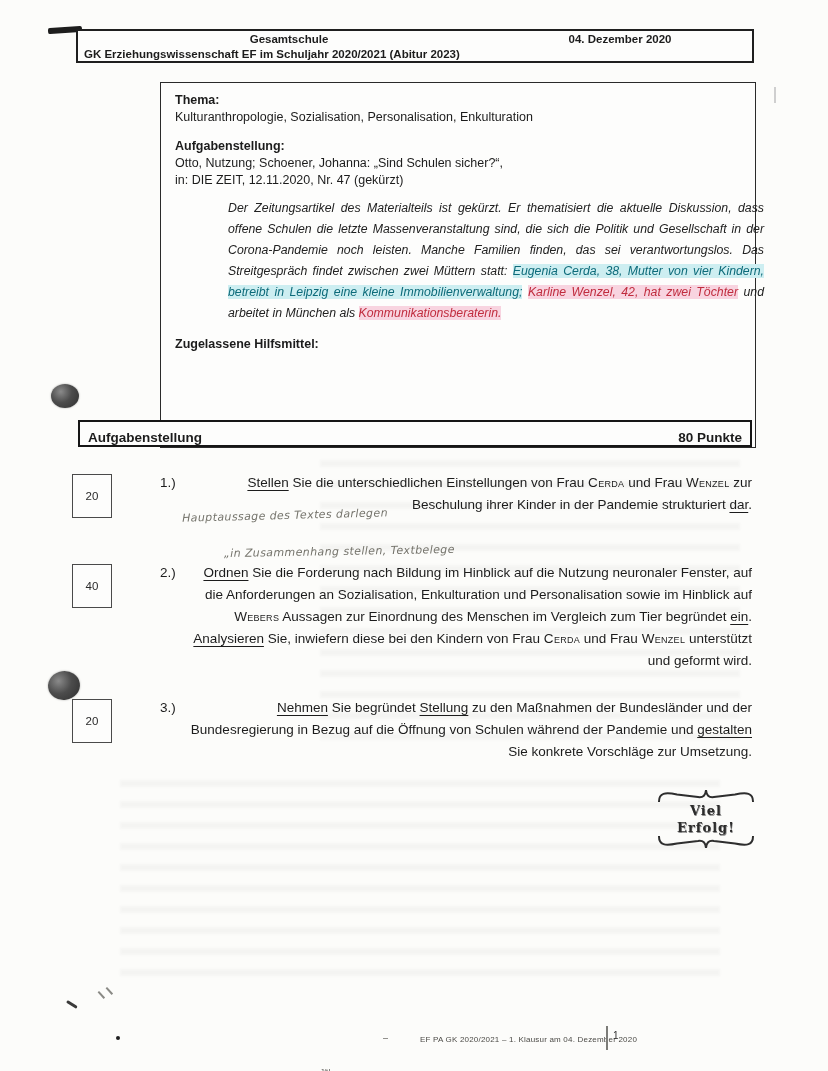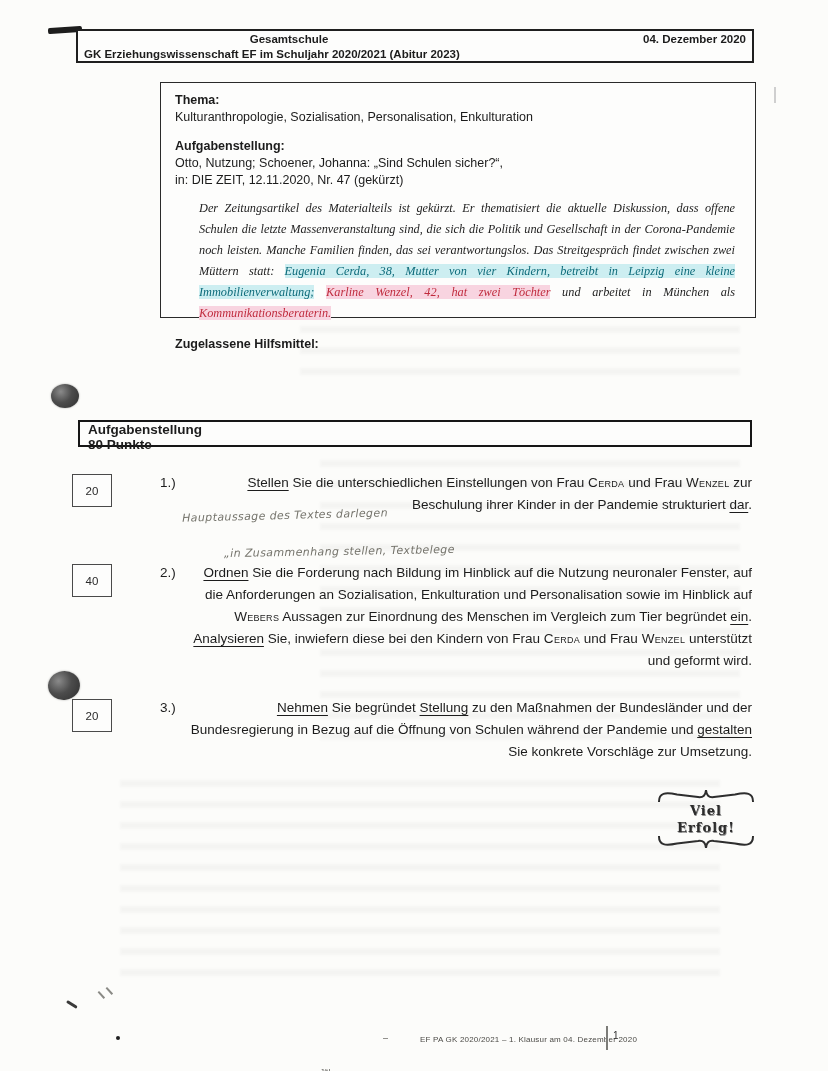--- a/index.html
+++ b/index.html
@@ -29,58 +29,58 @@
 
   
   .header-box{
     position:absolute;left:76px;top:29px;width:678px;height:34px;
     border:2px solid #1f1f1f;background:#fdfdfc;
     display:flex;align-items:flex-start;box-sizing:border-box;padding:1px 6px;
   }
   .header-left{width:410px;display:flex;flex-direction:column;justify-content:center;}
   .header-school{font-weight:bold;font-size:11.5px;text-align:center;line-height:15px;}
   .header-course{font-weight:bold;font-size:11.5px;white-space:nowrap;line-height:15px;}
-  .header-right{flex:1;display:flex;flex-direction:column;justify-content:center;text-align:right;}
+  .header-right{flex:1;display:flex;flex-direction:row;justify-content:center;text-align:right;}
   .header-date{font-weight:bold;font-size:11.5px;line-height:15px;}
   .header-exam{font-weight:bold;font-size:11.5px;line-height:15px;}
 
   
   .info-box{
-    position:absolute;left:160px;top:82px;width:596px;height:236px;
+    position:absolute;left:160px;top:82px;width:596px;height:366px;
     border:1.5px solid #2a2a2a;box-sizing:border-box;
     padding:9px 14px;font-size:12.5px;line-height:17px;background:#fdfdfc;
   }
   .lbl{font-weight:bold;}
   .gap-s{height:12px;}
   .gap-xs{height:9px;}
   .material-note{
-    margin-left:24px;width:536px;
+    margin-left:53px;width:536px;
     font-style:italic;font-size:12.3px;line-height:21px;
-    text-align:justify;color:#222;font-family:Liberation Serif, serif;
+    text-align:justify;color:#222;
   }
   .hl-cyan{background:#cdeef1;}
   .teal{color:#0d6b7a;}
   .hl-pink{background:#f8d4e0;}
   .red{color:#c02c3e;}
 
   
   .assignment-bar{
     position:absolute;left:78px;top:420px;width:674px;height:27px;
     border:2px solid #161616;box-sizing:border-box;background:#fdfdfc;
-    display:flex;align-items:flex-start;justify-content:space-between;
-    padding:0 8px;font-weight:bold;font-size:13.5px;flex-direction:column;
+    display:flex;align-items:flex-end;justify-content:space-between;
+    padding:0 8px;font-weight:bold;font-size:13.5px;
   }
 
   
   .task-row{position:absolute;left:0;width:828px;}
   .task-1{top:472px;}
   .task-2{top:562px;}
   .task-3{top:697px;}
   .points-box{
-    position:absolute;left:72px;top:2px;width:40px;height:33px;
+    position:absolute;left:72px;top:2px;width:40px;height:44px;
     border:1.5px solid #4a4a4a;box-sizing:border-box;
     display:flex;align-items:center;justify-content:center;
     font-size:11.5px;color:#2a2a2a;background:#fdfdfc;
   }
   .task-number{position:absolute;left:160px;top:0;font-size:13.5px;line-height:22px;}
   .task-text{position:absolute;left:190px;top:0;width:562px;font-size:13.5px;line-height:22px;text-align:right;}
   .u{text-decoration:underline;text-underline-offset:2.5px;}
   .sc{font-variant:small-caps;letter-spacing:.3px;}
 
   .handwriting{

